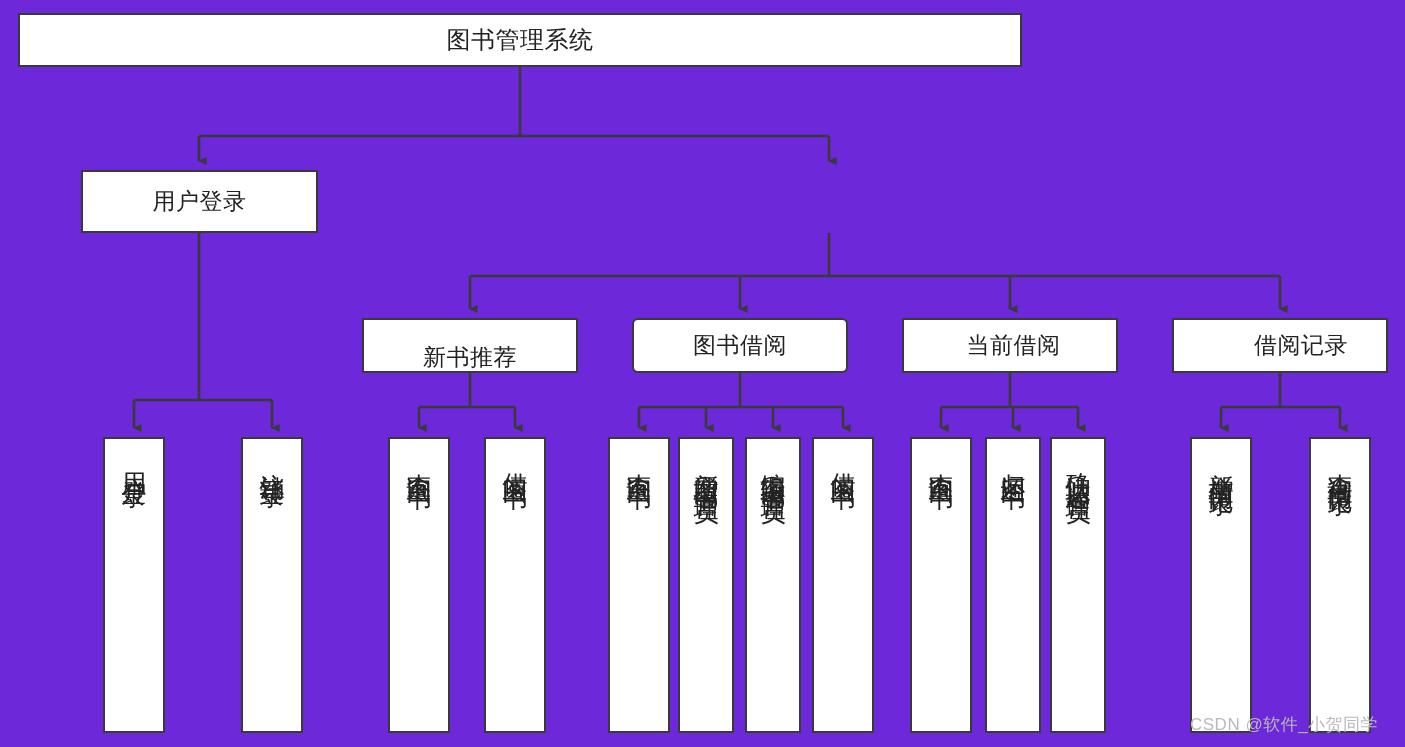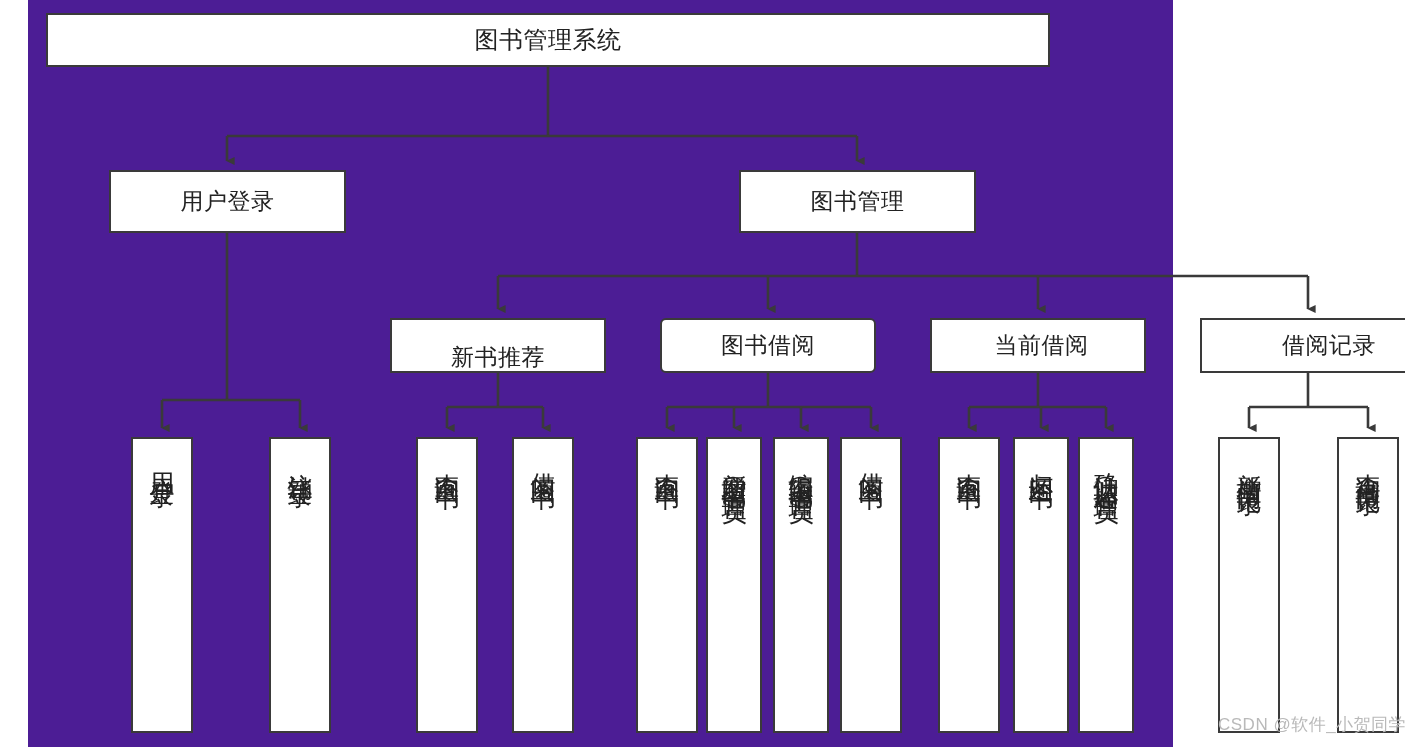--- a/index.html
+++ b/index.html
@@ -8,24 +8,23 @@
     background: #ffffff;
   }
   body {
     width: 1405px;
     height: 747px;
     font-family: "DejaVu Sans", "Liberation Sans", sans-serif;
     overflow: hidden;
   }
   #diagram-root {
     position: relative;
-    width: 1145px;
+    width: 1405px;
     height: 747px;
-    background: #4c1d95;
-    margin-left: 28px;
+    background: #6d28d9;
   }
   svg.edges {
     position: absolute;
     left: 0;
     top: 0;
     width: 1405px;
     height: 747px;
     pointer-events: none;
   }
   .node {
@@ -122,23 +121,20 @@
   </svg>
 
   <div class="node root horizontal" style="left: 18px; top: 13px; width: 1004px; height: 54px;">
     <span class="label">图书管理系统</span>
   </div>
 
   <div class="node horizontal" style="left: 81px; top: 170px; width: 237px; height: 63px;">
     <span class="label">用户登录</span>
   </div>
 
-  <div class="node horizontal" style="left: 711px; top: 170px; width: 237px; height: 63px;">
-    <span class="label">图书管理</span>
-  </div>
 
   <div class="node horizontal" style="left: 362px; top: 318px; width: 216px; height: 55px; align-items: flex-end;">
     <span class="label">新书推荐</span>
   </div>
 
   <div class="node horizontal" style="left: 632px; top: 318px; width: 216px; height: 55px; border-radius: 6px;">
     <span class="label">图书借阅</span>
   </div>
 
   <div class="node horizontal" style="left: 902px; top: 318px; width: 216px; height: 55px; padding-left: 7px;">

